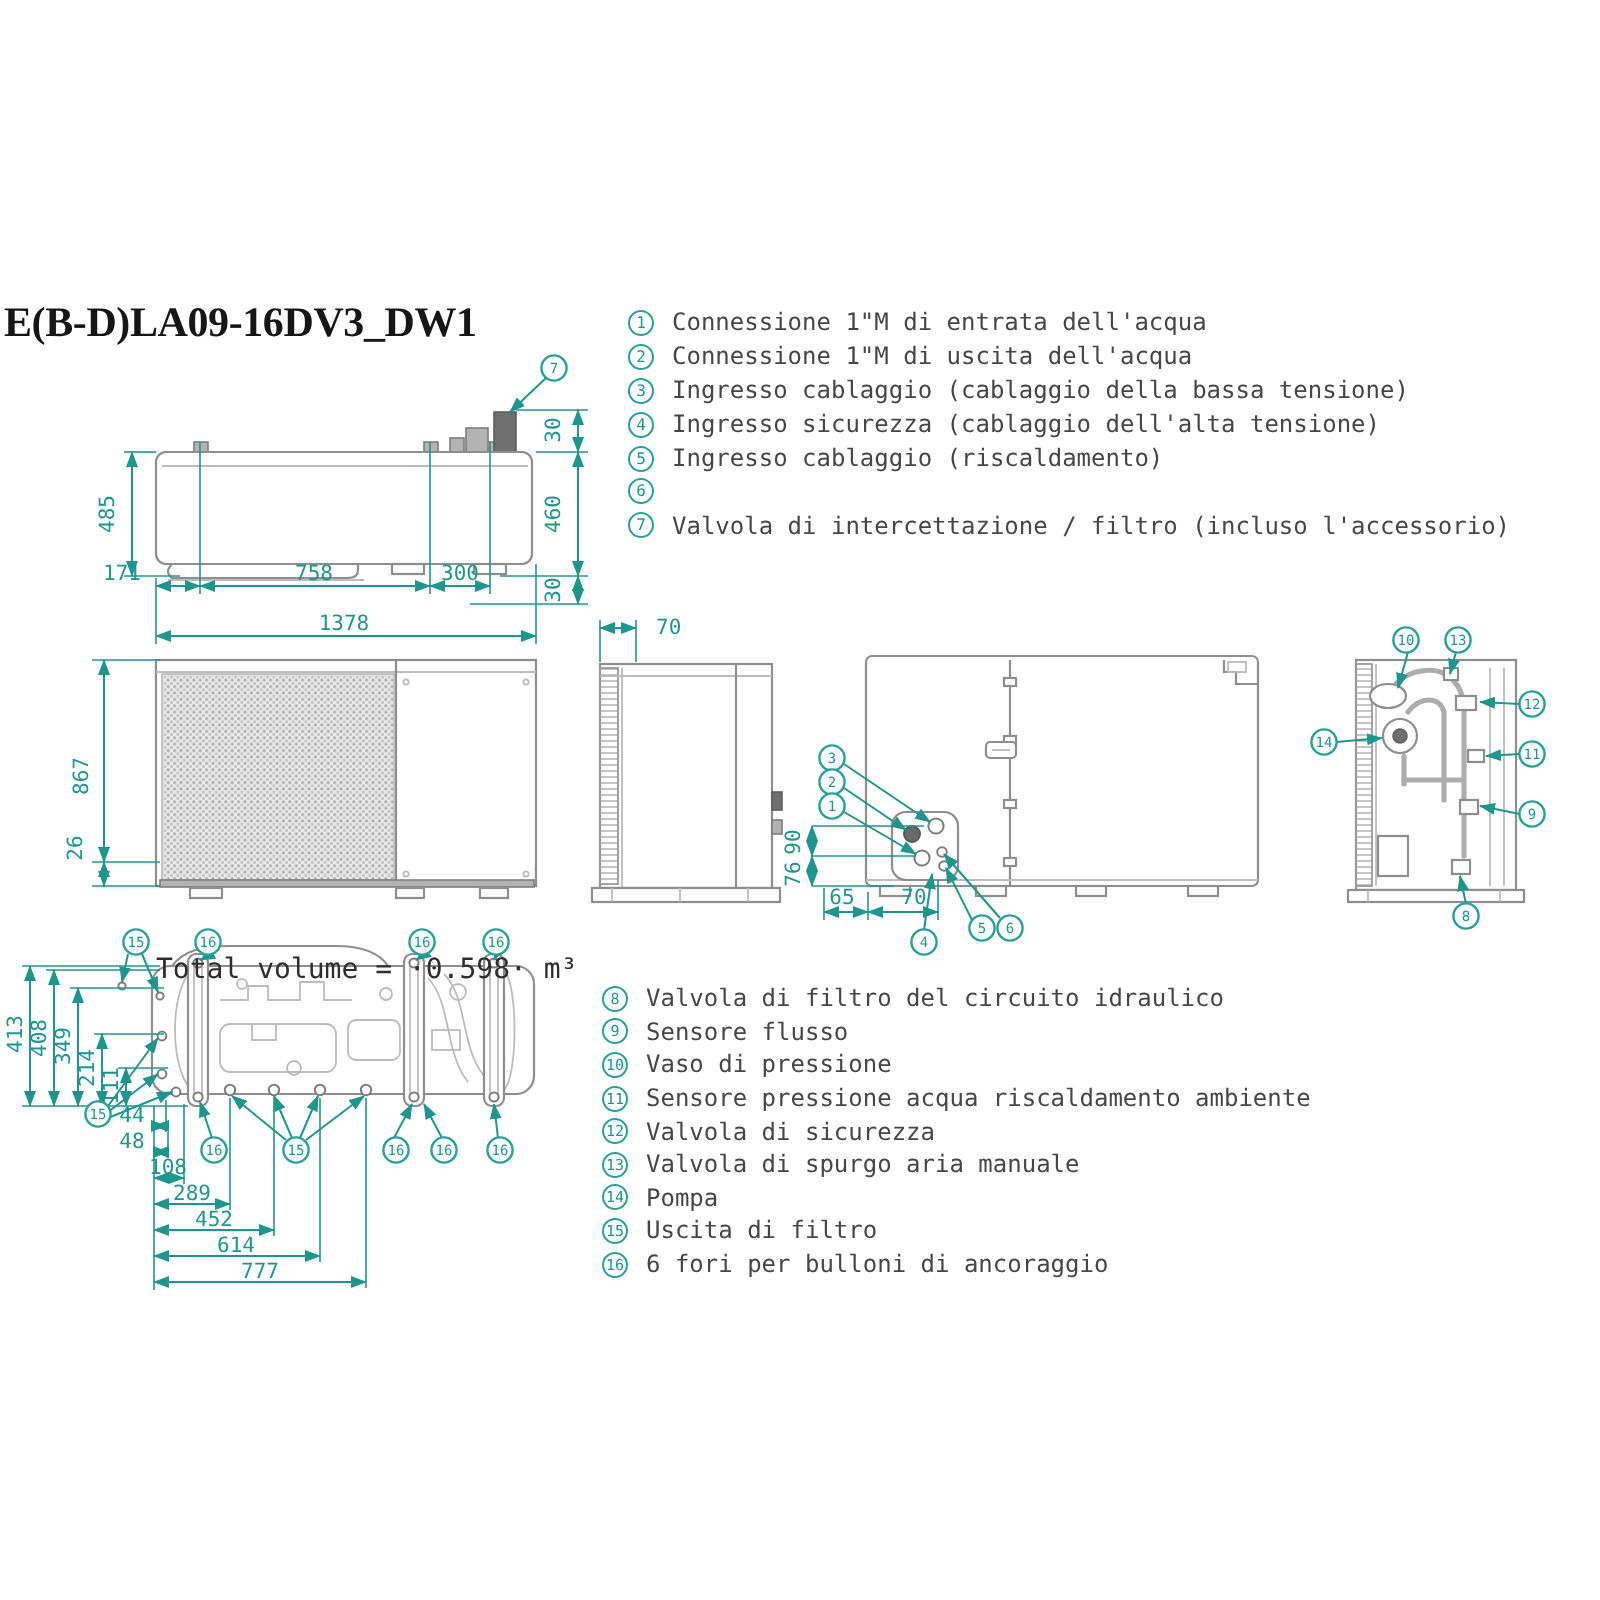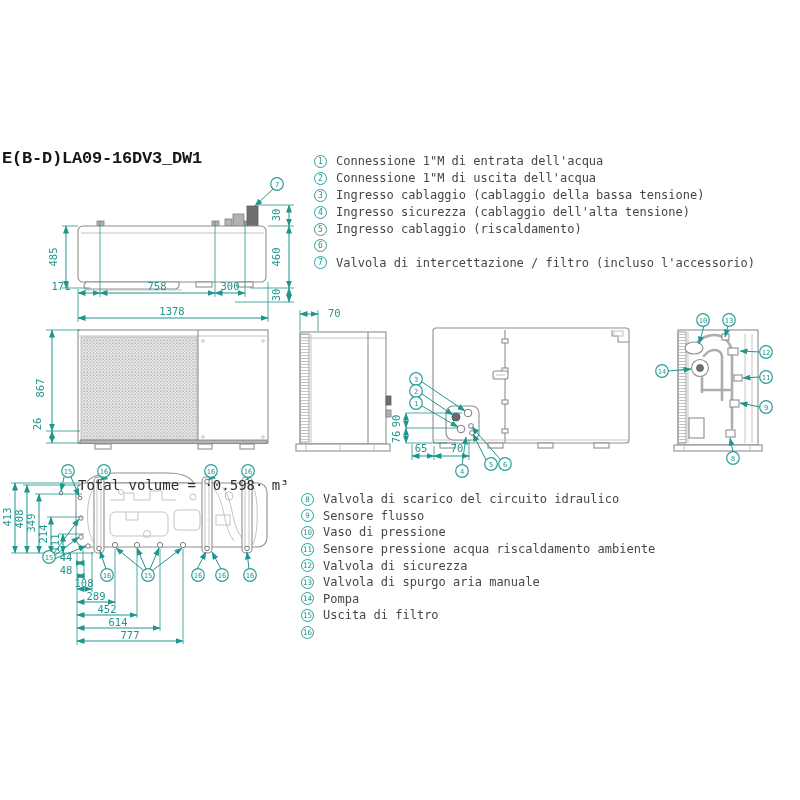--- a/index.html
+++ b/index.html
@@ -1,19 +1,19 @@
 <!DOCTYPE html>
 <html><head>
 <meta charset="utf-8">
 <style>
   html,body{margin:0;padding:0;background:#fff;}
   .page{position:relative;width:800px;height:800px;background:#fff;overflow:hidden;
         font-family:"DejaVu Sans Mono",monospace;}
-  .title{position:absolute;left:2px;top:149px;font-family:Liberation Mono, monospace;
-         font-weight:bold;font-size:17px;color:#161616;letter-spacing:-0.2px;}
+  .title{position:absolute;left:2px;top:149px;font-family:Liberation Serif, serif;
+         font-weight:bold;font-size:21px;color:#161616;letter-spacing:-0.2px;}
   .tv{position:absolute;left:78px;top:445px;font-size:14px;color:#2e2e2e;white-space:pre;margin-top:32px;}
   .legend{position:absolute;}
   .legend-top{left:314px;top:153px;}
   .legend-bottom{left:301px;top:491px;}
   .lrow{display:flex;align-items:center;height:16.9px;}
   .legend-bottom .lrow{height:16.6px;}
   .lc{width:13px;height:13px;border:1.3px solid #2aa09a;border-radius:50%;color:#1f968d;
       font-size:8px;line-height:11px;text-align:center;flex:none;margin-right:9px;
       box-sizing:border-box;}
   .legend-bottom .lc{font-size:7.5px;}
@@ -451,21 +451,21 @@
         <span class="lc">7</span>
         <span class="lt">Valvola di intercettazione / filtro (incluso l'accessorio)</span>
       </div>
   </div>
 
   <div class="tv">Total volume = ·0.598· m³</div>
 
   <div class="legend legend-bottom">
     <div class="lrow">
         <span class="lc">8</span>
-        <span class="lt">Valvola di scarico del circuito idraulico</span>
+        <span class="lt">Valvola di filtro del circuito idraulico</span>
       </div>
     <div class="lrow">
         <span class="lc">9</span>
         <span class="lt">Sensore flusso</span>
       </div>
     <div class="lrow">
         <span class="lc">10</span>
         <span class="lt">Vaso di pressione</span>
       </div>
     <div class="lrow">
@@ -483,16 +483,17 @@
     <div class="lrow">
         <span class="lc">14</span>
         <span class="lt">Pompa</span>
       </div>
     <div class="lrow">
         <span class="lc">15</span>
         <span class="lt">Uscita di filtro</span>
       </div>
     <div class="lrow">
         <span class="lc">16</span>
+        <span class="lt">6 fori per bulloni di ancoraggio</span>
       </div>
   </div>
 
 </div>
 
 </body></html>

